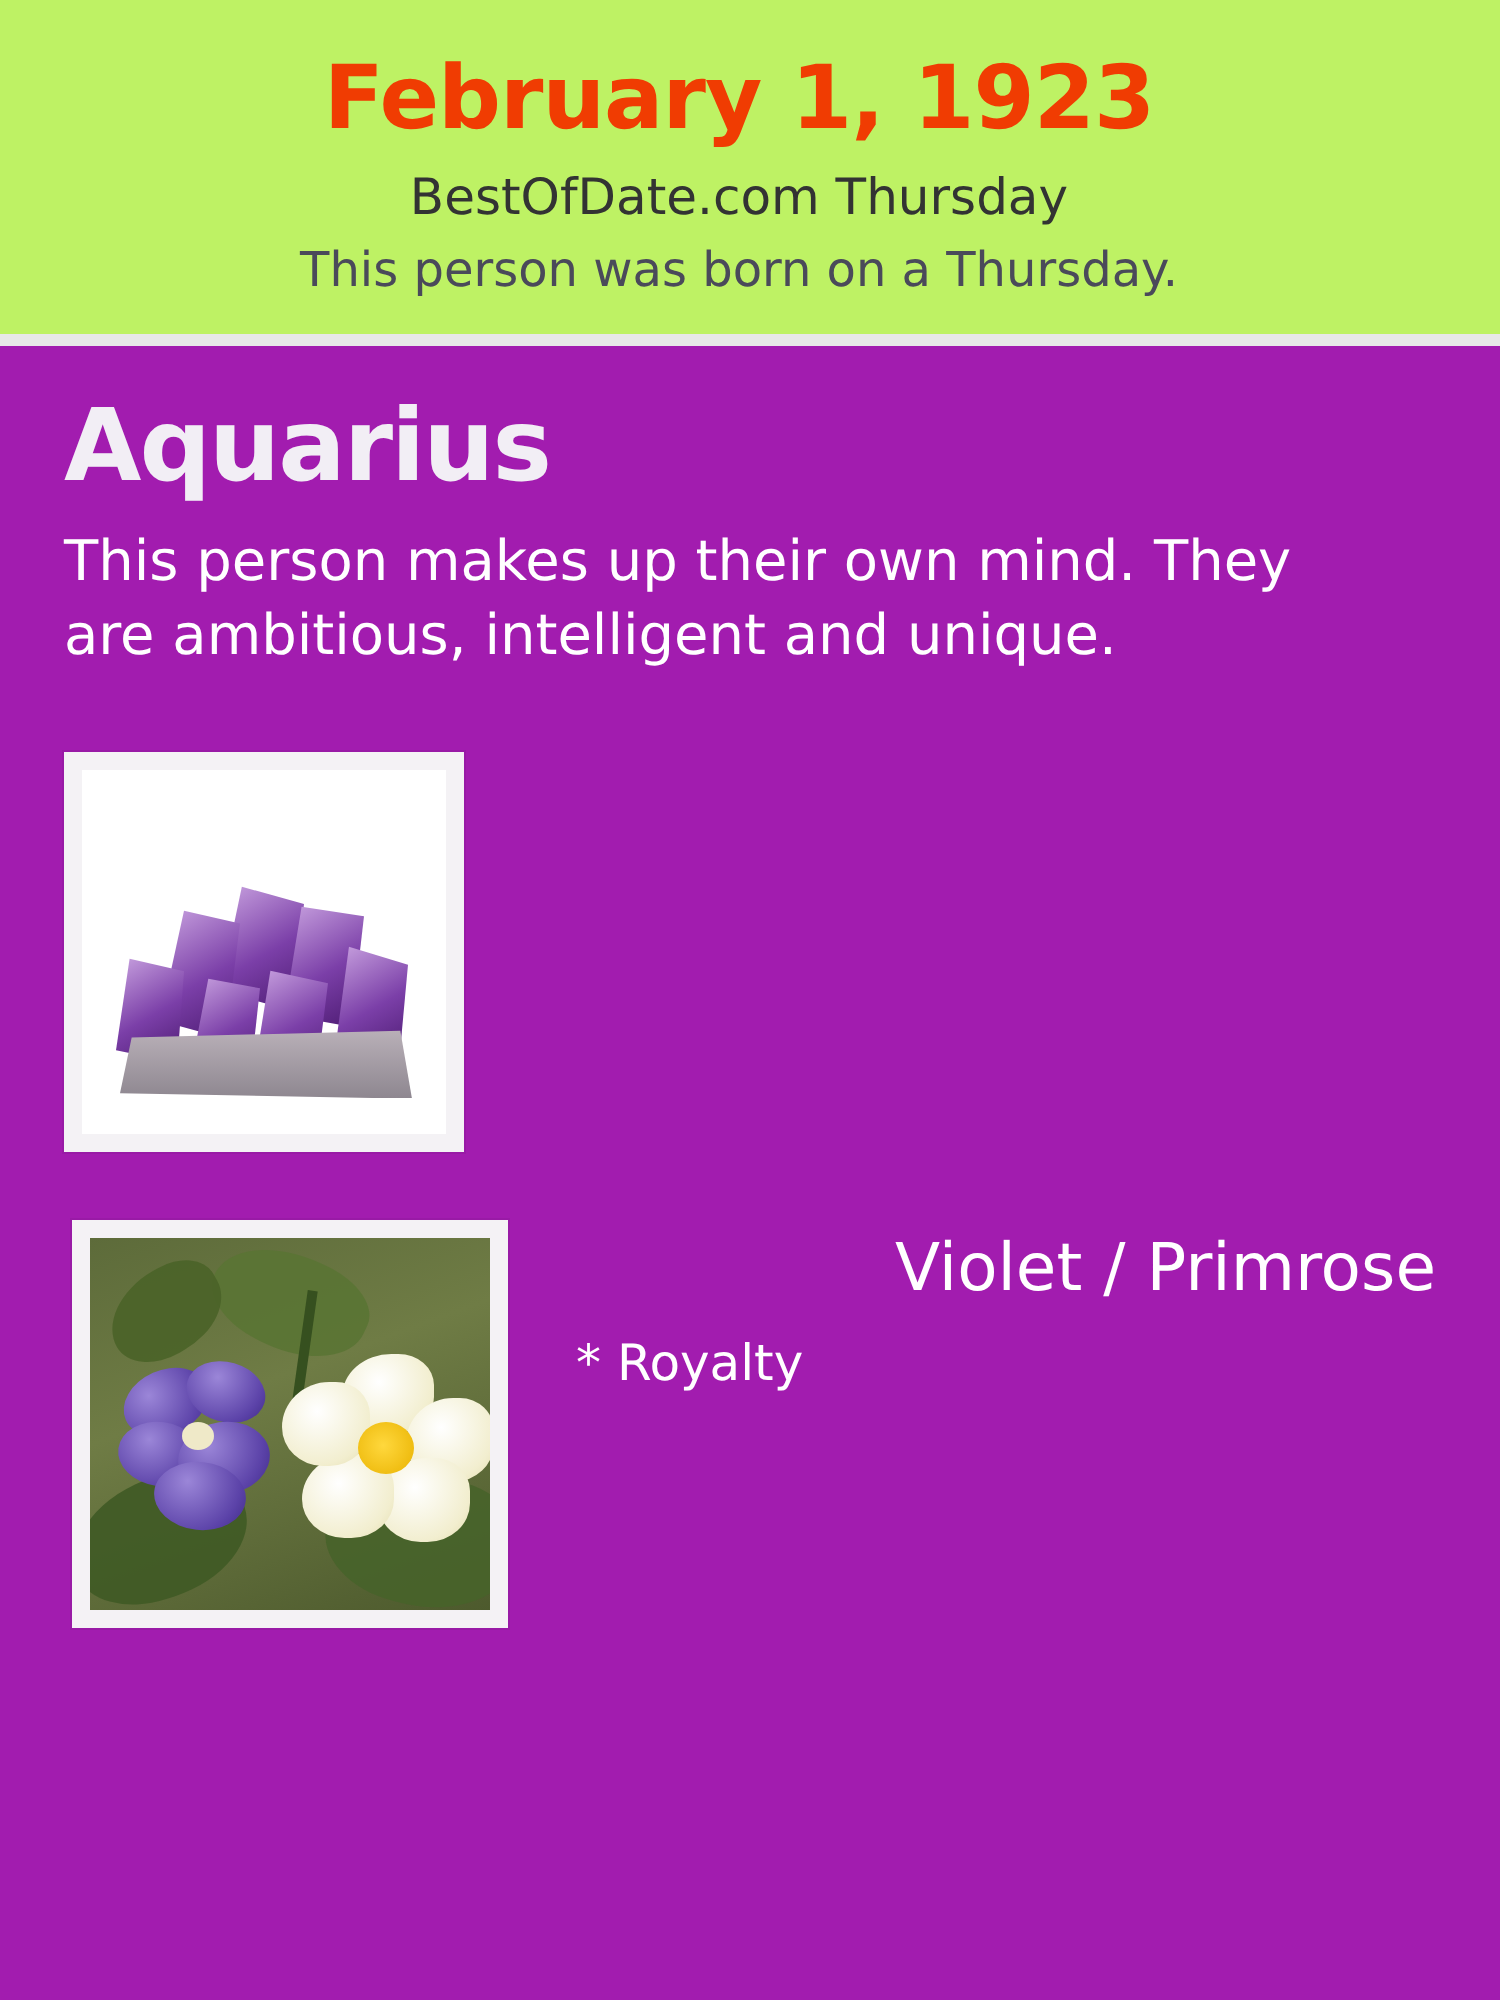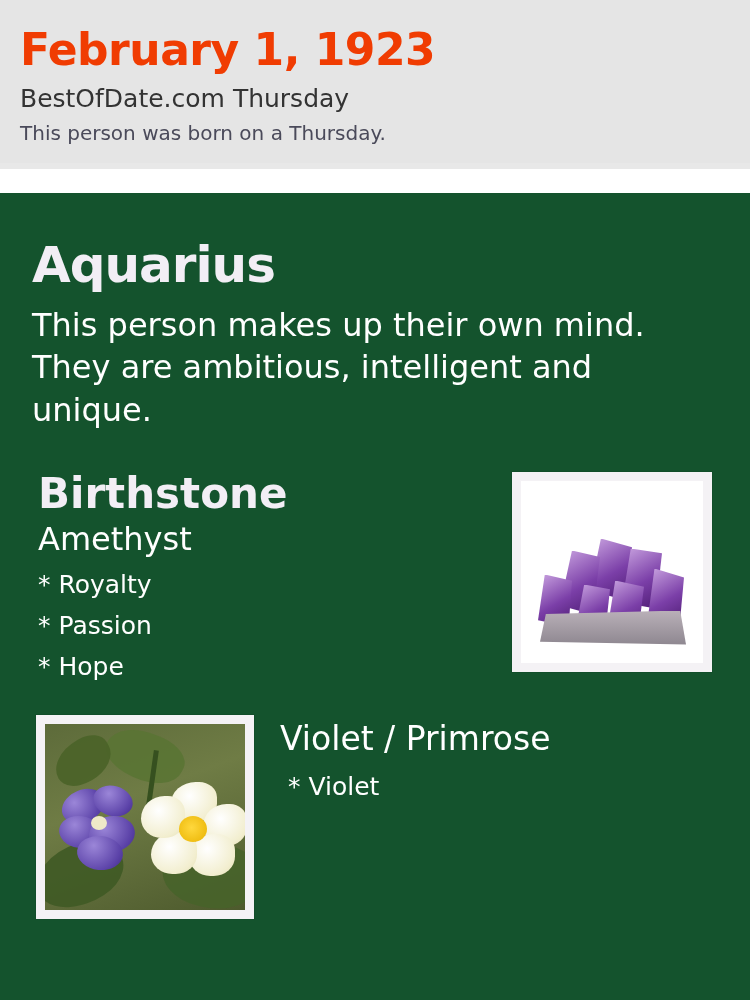--- a/index.html
+++ b/index.html
@@ -13,63 +13,63 @@
   .page {
     width: 750px;
     height: 1000px;
     position: relative;
     display: flex;
     flex-direction: column;
   }
 
   
   .header {
-    background: #e5e5e5;
-    padding: 26px 20px 18px 20px;
+    background: #bef264;
+    padding: 26px 20px 18px 9px;
+    text-align: center;
     border-bottom: 6px solid #e8e8e8;
   }
   .header-date {
     color: #f03c02;
     font-size: 44px;
     font-weight: bold;
     line-height: 1.1;
     letter-spacing: -0.5px;
   }
   .header-subtitle {
     color: #333333;
     font-size: 25px;
     margin-top: 10px;
     font-weight: normal;
   }
   .header-note {
     color: #4a4a5a;
-    font-size: 20px;
+    font-size: 24px;
     margin-top: 8px;
     font-weight: normal;
   }
 
   
   .body-panel {
-    background: #14532d;
+    background: #a21caf;
     flex: 1;
-    padding: 46px 32px 0 32px;
-    color: #ffffff;
-    position: relative;
-    margin-top: 24px;
+    padding: 24px 32px 0 32px;
+    color: #ffffff;
+    position: relative;
   }
 
   .zodiac-title {
     font-size: 50px;
     font-weight: bold;
     color: #f2eef5;
     line-height: 1.05;
     letter-spacing: -1px;
   }
   .zodiac-desc {
-    font-size: 32px;
+    font-size: 28px;
     line-height: 1.33;
     margin-top: 12px;
     color: #ffffff;
     max-width: 660px;
   }
 
   
   .stone-section {
     display: flex;
     align-items: flex-start;
@@ -200,47 +200,40 @@
   .pp4 { left: 10px; top: 50px; width: 46px; height: 42px; }
   .pp5 { left: 0px;  top: 14px; width: 44px; height: 42px; }
   .primrose-center {
     position: absolute; left: 38px; top: 34px; width: 28px; height: 26px;
     background: radial-gradient(circle at 45% 45%, #ffd83d, #e9b200);
     border-radius: 50%;
   }
 
   .flower-text { flex: 1; padding-left: 26px; }
   .flower-text .block-title { font-size: 44px; }
-  .flower-text .block-name { font-size: 33px; }
+  .flower-text .block-name { font-size: 33px; text-align: right; }
   .flower-text .trait { font-size: 25px; margin-top: 14px; padding-left: 8px; }
 </style>
 </head>
 <body>
 
 <div class="page">
 
   <div class="header">
     <div class="header-date">February 1, 1923</div>
     <div class="header-subtitle">BestOfDate.com Thursday</div>
     <div class="header-note">This person was born on a Thursday.</div>
   </div>
 
   <div class="body-panel">
 
     <div class="zodiac-title">Aquarius</div>
     <div class="zodiac-desc">This person makes up their own mind. They are ambitious, intelligent and unique.</div>
 
     <div class="stone-section">
-      <div class="stone-text">
-        <div class="block-title">Birthstone</div>
-        <div class="block-name">Amethyst</div>
-        <div class="trait">* Royalty</div>
-        <div class="trait">* Passion</div>
-        <div class="trait">* Hope</div>
-      </div>
       <div class="photo-frame stone-frame">
         <div class="stone-photo">
           <div class="amethyst">
             <div class="xtl x3"></div>
             <div class="xtl x2"></div>
             <div class="xtl x4"></div>
             <div class="xtl x1"></div>
             <div class="xtl x5"></div>
             <div class="xtl x6"></div>
             <div class="xtl x7"></div>
@@ -273,18 +266,18 @@
             <div class="p pp2"></div>
             <div class="p pp3"></div>
             <div class="p pp4"></div>
             <div class="p pp5"></div>
             <div class="primrose-center"></div>
           </div>
         </div>
       </div>
       <div class="flower-text">
         <div class="block-name">Violet / Primrose</div>
-        <div class="trait">* Violet</div>
+        <div class="trait">* Royalty</div>
       </div>
     </div>
 
   </div>
 </div>
 
 </body></html>

